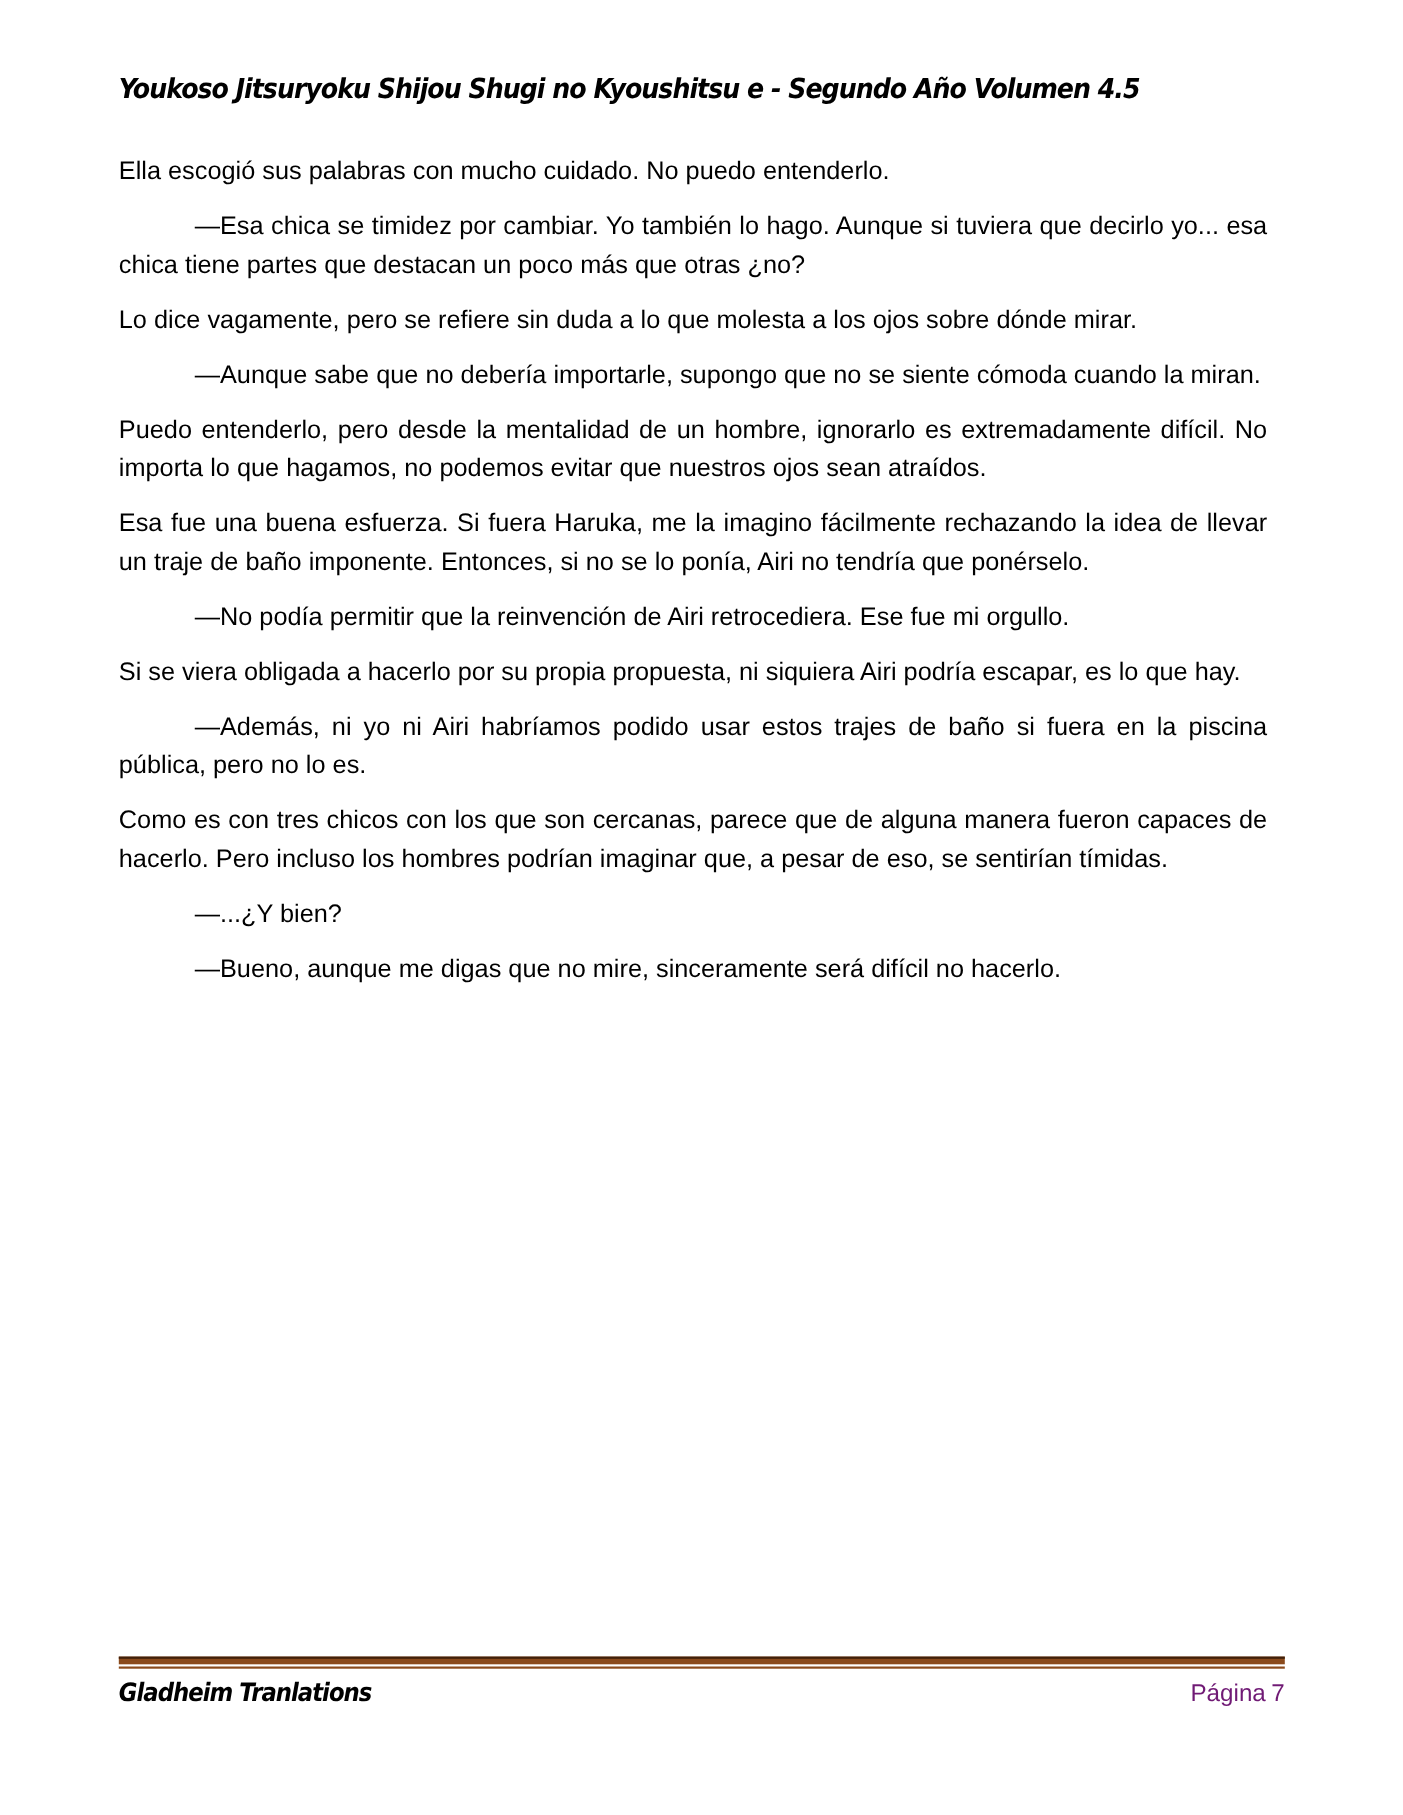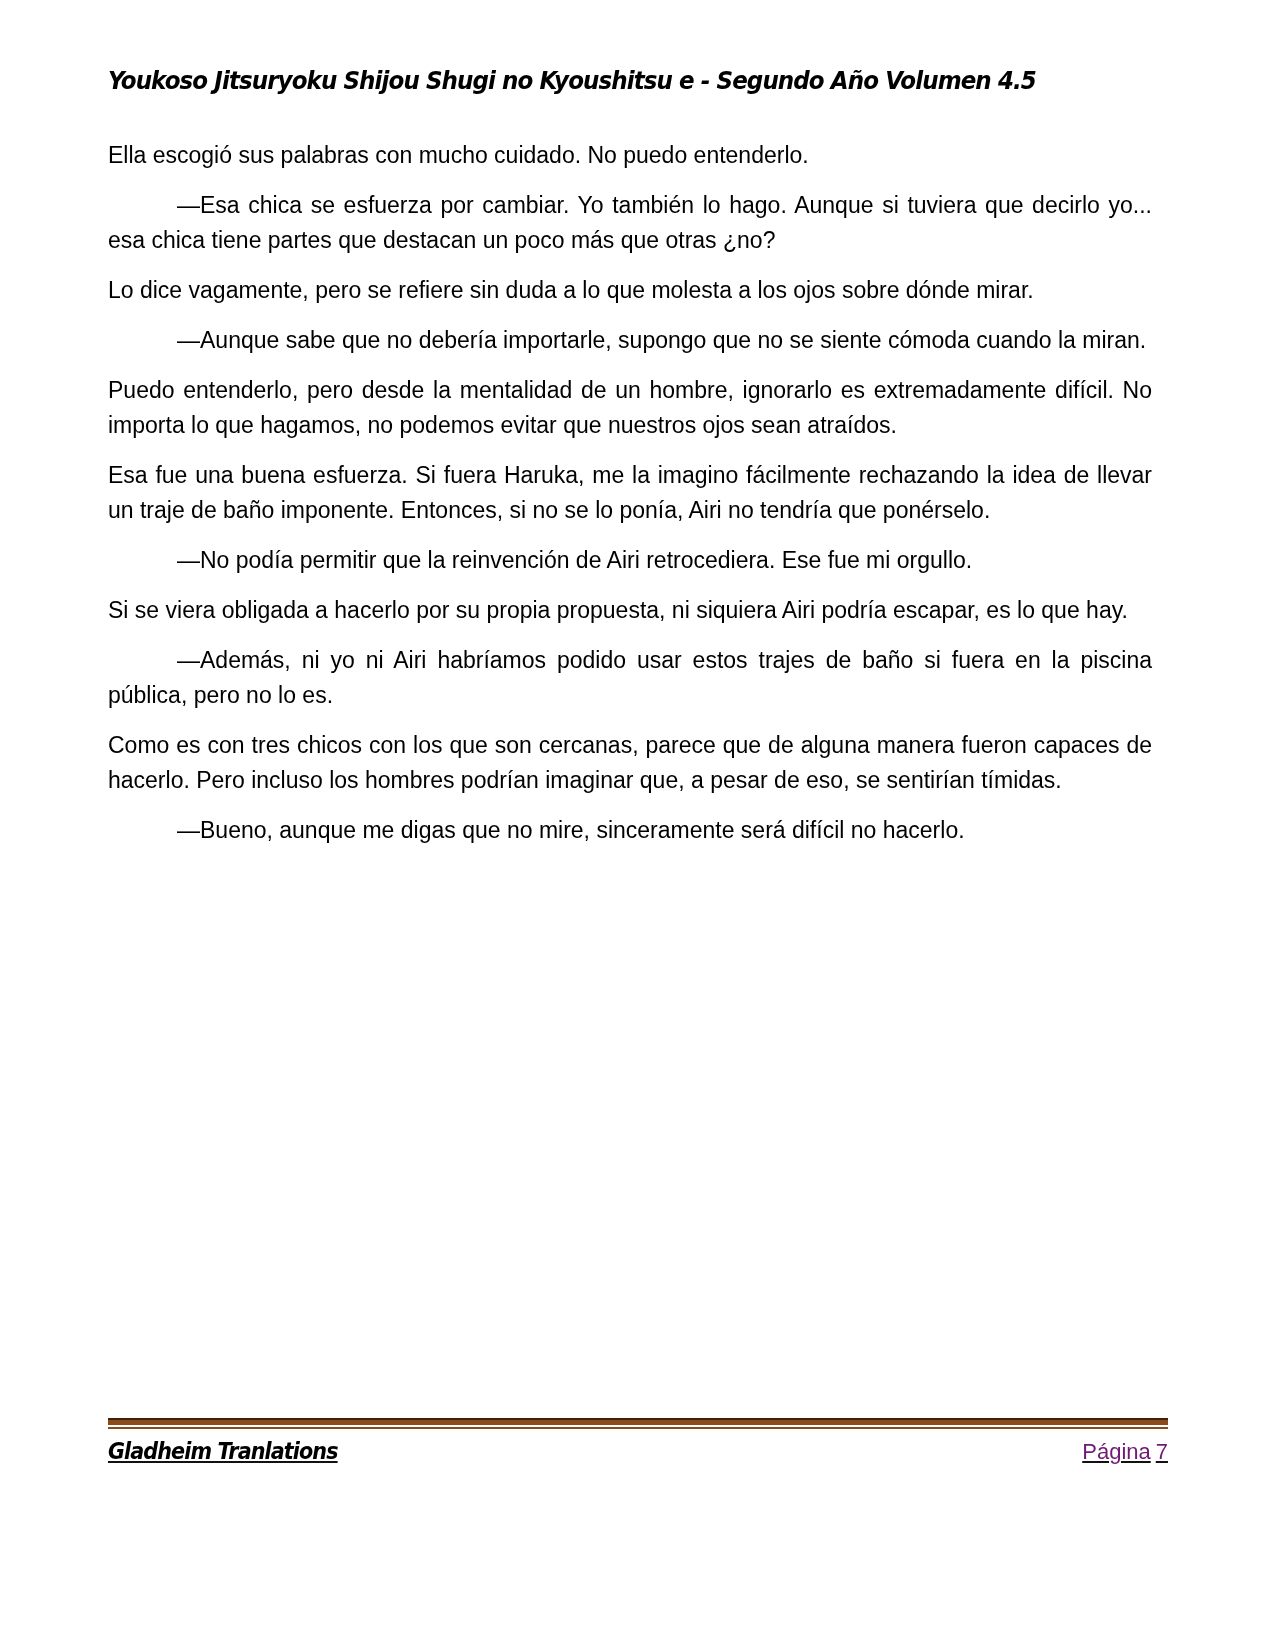--- a/index.html
+++ b/index.html
@@ -49,24 +49,23 @@
     color: #000000;
   }
   .content p.para {
     margin: 0 15px 15px 0;
   }
   .content p.para.indent {
     text-indent: 69px;
   }
   .footer {
     position: absolute;
-    top: 1418px;
+    top: 1506px;
     left: 108px;
     right: 107px;
-    text-decoration: underline;
   }
   .rule-thick {
     height: 7px;
     background: var(--rule-color);
     border-top: 2px solid var(--rule-edge);
   }
   .rule-thin {
     height: 2px;
     background: var(--rule-color);
     margin-top: 2px;
@@ -103,29 +102,30 @@
 <body>
 
 <div class="page">
 
   <div class="header">
     <span class="header-title">Youkoso Jitsuryoku Shijou Shugi no Kyoushitsu e - Segundo Año Volumen 4.5</span>
   </div>
 
   <div class="content">
       <p class="para">Ella escogió sus palabras con mucho cuidado. No puedo entenderlo.</p>
-      <p class="para indent">—Esa chica se esfuerza por cambiar. Yo también lo hago. Aunque si tuviera que decirlo yo... esa chica tiene partes que destacan un poco más que otras ¿no?</p>
+      <p class="para indent">—Esa chica se timidez por cambiar. Yo también lo hago. Aunque si tuviera que decirlo yo... esa chica tiene partes que destacan un poco más que otras ¿no?</p>
       <p class="para">Lo dice vagamente, pero se refiere sin duda a lo que molesta a los ojos sobre dónde mirar.</p>
       <p class="para indent">—Aunque sabe que no debería importarle, supongo que no se siente cómoda cuando la miran.</p>
       <p class="para">Puedo entenderlo, pero desde la mentalidad de un hombre, ignorarlo es extremadamente difícil. No importa lo que hagamos, no podemos evitar que nuestros ojos sean atraídos.</p>
       <p class="para">Esa fue una buena esfuerza. Si fuera Haruka, me la imagino fácilmente rechazando la idea de llevar un traje de baño imponente. Entonces, si no se lo ponía, Airi no tendría que ponérselo.</p>
       <p class="para indent">—No podía permitir que la reinvención de Airi retrocediera. Ese fue mi orgullo.</p>
       <p class="para">Si se viera obligada a hacerlo por su propia propuesta, ni siquiera Airi podría escapar, es lo que hay.</p>
       <p class="para indent">—Además, ni yo ni Airi habríamos podido usar estos trajes de baño si fuera en la piscina pública, pero no lo es.</p>
       <p class="para">Como es con tres chicos con los que son cercanas, parece que de alguna manera fueron capaces de hacerlo. Pero incluso los hombres podrían imaginar que, a pesar de eso, se sentirían tímidas.</p>
+      <p class="para indent">—...¿Y bien?</p>
       <p class="para indent">—Bueno, aunque me digas que no mire, sinceramente será difícil no hacerlo.</p>
     </div>
 
   <div class="footer">
     <div>
       <div class="rule-thick"></div>
       <div class="rule-thin"></div>
     </div>
     <div class="footer-row">
       <span class="footer-brand">Gladheim Tranlations</span>

